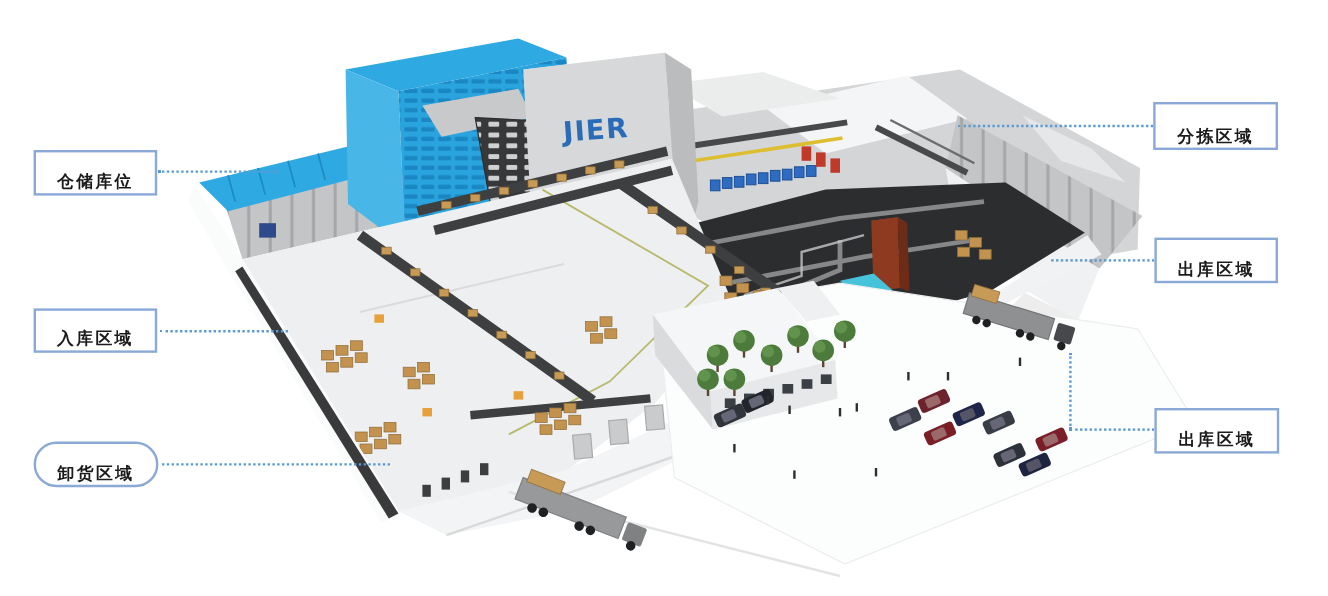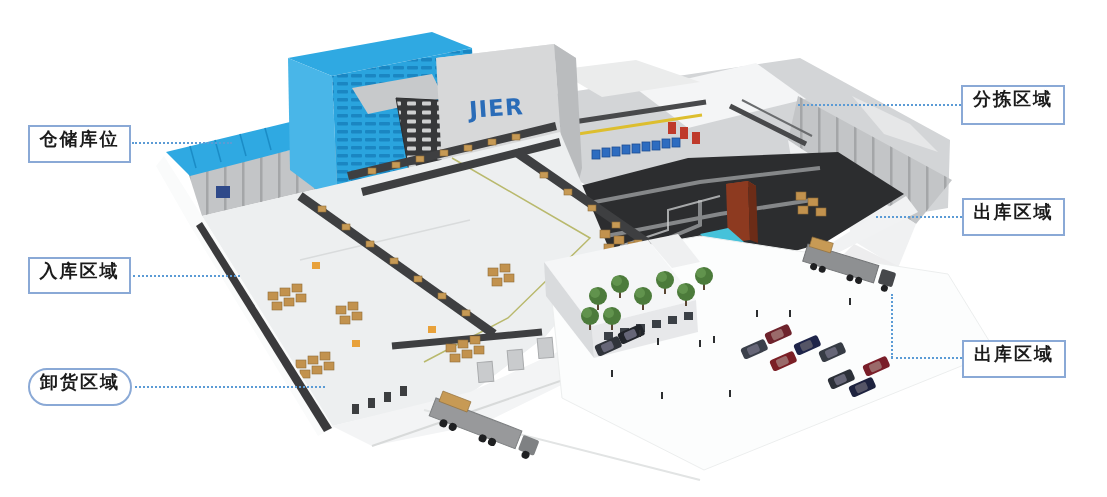--- a/index.html
+++ b/index.html
@@ -4,22 +4,22 @@
 <style>
   html,body{margin:0;padding:0;background:#fff;}
   .stage{
     position:relative;width:1107px;height:497px;background:#fff;overflow:hidden;
     font-family:"DejaVu Sans","Liberation Sans",sans-serif;
   }
   .scene-svg{position:absolute;left:0;top:0;}
   .callout{
     position:absolute;box-sizing:border-box;background:#ffffff;
     border:2px solid var(--label-border,#8aa9d6);
-    display:flex;align-items:flex-start;justify-content:center;
-    font-weight:700;font-size:18px;letter-spacing:2px;
+    display:flex;align-items:flex-end;justify-content:center;
+    font-weight:700;font-size:14px;letter-spacing:2px;
     color:var(--label-text,#1b1b1b);white-space:nowrap;z-index:5;
   }
   .leader{position:absolute;border-top:2px dotted var(--leader,#5b9bd5);z-index:4;}
   .leader-v{position:absolute;border-left:2px dotted var(--leader,#5b9bd5);z-index:4;}
   .blue-fill{fill:var(--building-blue,#2fa9e2);}
   .logo-text{fill:var(--logo-blue,#2a6cb8);}
 </style>
 </head>
 <body>
 

